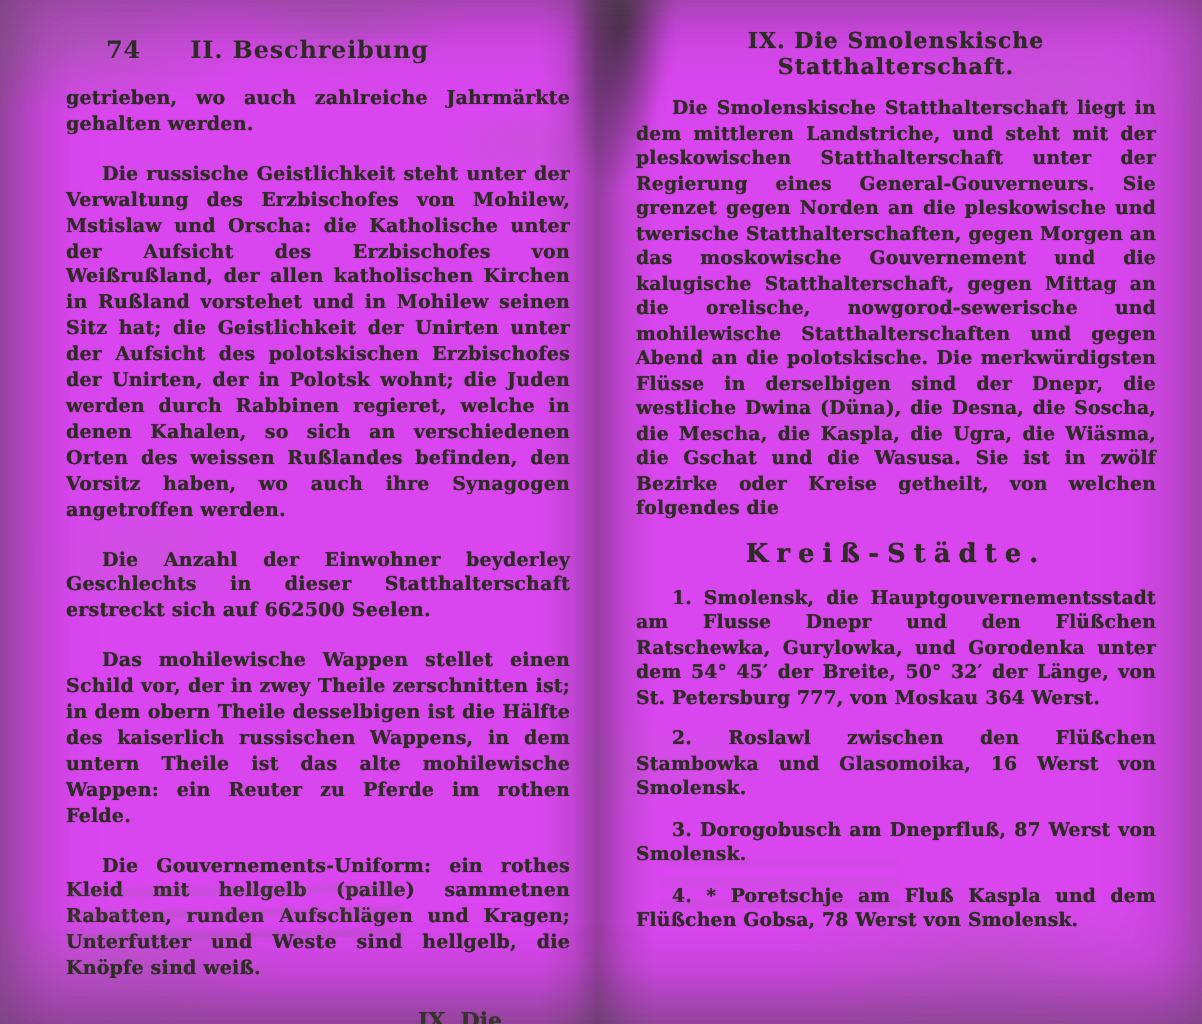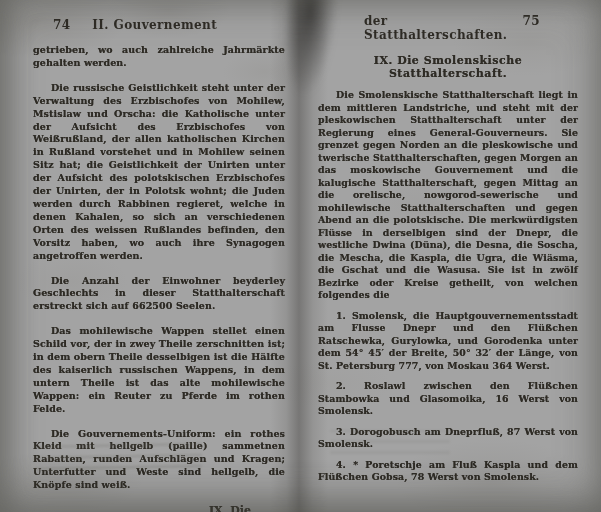--- a/index.html
+++ b/index.html
@@ -3,21 +3,21 @@
 <meta charset="utf-8">
 <style>
   html, body { margin:0; padding:0; }
   body {
     width:601px; height:512px; overflow:hidden;
     background:#1a1a18;
     font-family:"DejaVu Serif", serif;
   }
   .scan {
     position:relative; width:601px; height:512px; overflow:hidden;
-    background:#a3a3a3;
+    background:#d946ef;
     color:#2e2b25;
   }
   
   .paper-texture {
     position:absolute; inset:0; pointer-events:none;
     background:
       radial-gradient(ellipse 130px 55px at 6% 4%,  rgba(115,113,107,.30), transparent 70%),
       radial-gradient(ellipse 90px 40px  at 28% 2%, rgba(115,113,107,.22), transparent 70%),
       radial-gradient(ellipse 60px 30px  at 44% 14%,rgba(130,128,122,.16), transparent 70%),
       radial-gradient(ellipse 80px 45px  at 12% 55%,rgba(135,133,127,.14), transparent 70%),
@@ -101,44 +101,40 @@
 </head>
 <body>
 
 <div class="scan">
 
   <div class="paper-texture"></div>
 
   <div class="page page-left">
     <div class="page-header">
       <span class="page-number">74</span>
-      <span class="running-header">II. Gouvernement</span>
+      <span class="running-header">II. Beschreibung</span>
       <span class="header-spacer"></span>
     </div>
     <div class="body-text">
       <p class="no-indent">getrieben, wo auch zahlreiche Jahrmärkte gehalten werden.</p>
       <p>Die russische Geistlichkeit steht unter der Verwaltung des Erzbischofes von Mohilew, Mstislaw und Orscha: die Katholische unter der Aufsicht des Erzbischofes von Weißrußland, der allen katholischen Kirchen in Rußland vorstehet und in Mohilew seinen Sitz hat; die Geistlichkeit der Unirten unter der Aufsicht des polotskischen Erzbischofes der Unirten, der in Polotsk wohnt; die Juden werden durch Rabbinen regieret, welche in denen Kahalen, so sich an verschiedenen Orten des weissen Rußlandes befinden, den Vorsitz haben, wo auch ihre Synagogen angetroffen werden.</p>
       <p>Die Anzahl der Einwohner beyderley Geschlechts in dieser Statthalterschaft erstreckt sich auf 662500 Seelen.</p>
       <p>Das mohilewische Wappen stellet einen Schild vor, der in zwey Theile zerschnitten ist; in dem obern Theile desselbigen ist die Hälfte des kaiserlich russischen Wappens, in dem untern Theile ist das alte mohilewische Wappen: ein Reuter zu Pferde im rothen Felde.</p>
       <p>Die Gouvernements-Uniform: ein rothes Kleid mit hellgelb (paille) sammetnen Rabatten, runden Aufschlägen und Kragen; Unterfutter und Weste sind hellgelb, die Knöpfe sind weiß.</p>
     </div>
     <div class="catchword-row">IX. Die</div>
   </div>
 
   <div class="page page-right">
-    <div class="page-header">
-      <span class="header-spacer"></span>
-      <span class="running-header">der Statthalterschaften.</span>
-      <span class="page-number">75</span>
-    </div>
     <div class="section-heading">IX. Die Smolenskische Statthalterschaft.</div>
     <div class="body-text">
       <div class="main-paragraph-block">
         <p>Die Smolenskische Statthalterschaft liegt in dem mittleren Landstriche, und steht mit der pleskowischen Statthalterschaft unter der Regierung eines General-Gouverneurs. Sie grenzet gegen Norden an die pleskowische und twerische Statthalterschaften, gegen Morgen an das moskowische Gouvernement und die kalugische Statthalterschaft, gegen Mittag an die orelische, nowgorod-sewerische und mohilewische Statthalterschaften und gegen Abend an die polotskische. Die merkwürdigsten Flüsse in derselbigen sind der Dnepr, die westliche Dwina (Düna), die Desna, die Soscha, die Mescha, die Kaspla, die Ugra, die Wiäsma, die Gschat und die Wasusa. Sie ist in zwölf Bezirke oder Kreise getheilt, von welchen folgendes die</p>
       </div>
+      <div class="kreis-heading">Kreiß-Städte.</div>
       <p>1. Smolensk, die Hauptgouvernementsstadt am Flusse Dnepr und den Flüßchen Ratschewka, Gurylowka, und Gorodenka unter dem 54° 45′ der Breite, 50° 32′ der Länge, von St. Petersburg 777, von Moskau 364 Werst.</p>
       <p>2. Roslawl zwischen den Flüßchen Stambowka und Glasomoika, 16 Werst von Smolensk.</p>
       <p>3. Dorogobusch am Dneprfluß, 87 Werst von Smolensk.</p>
       <p>4. * Poretschje am Fluß Kaspla und dem Flüßchen Gobsa, 78 Werst von Smolensk.</p>
     </div>
 
   </div>
 
   <div class="ghost-bleedthrough ghost-left"></div>
   <div class="ghost-bleedthrough ghost-right"></div>

